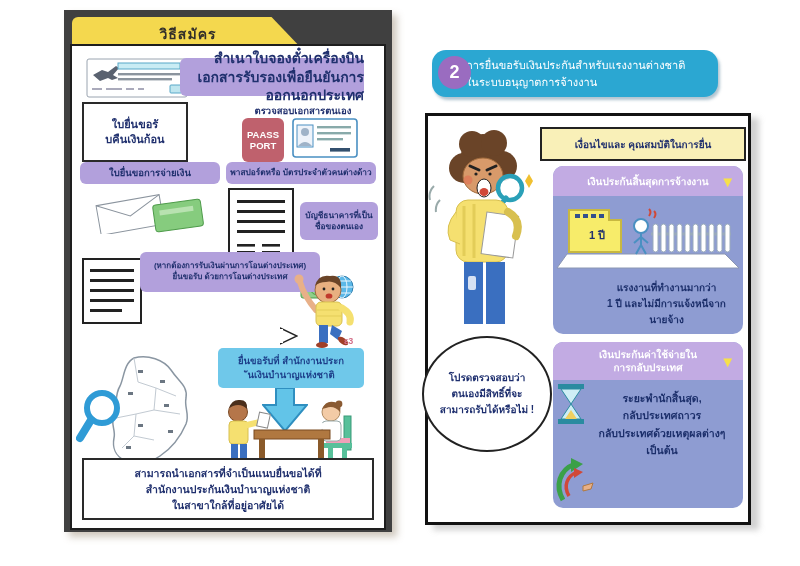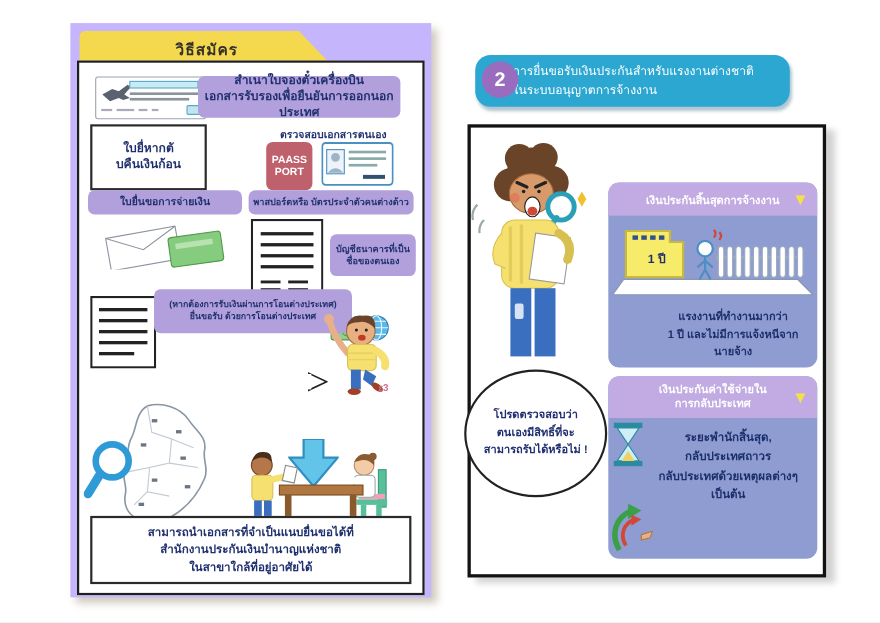--- a/index.html
+++ b/index.html
@@ -3,35 +3,35 @@
 <meta charset="utf-8">
 <style>
   html,body{margin:0;padding:0;background:#e9e9e9;}
   #canvas{position:relative;width:800px;height:566px;background:#ffffff;overflow:hidden;
           font-family:"Liberation Sans","DejaVu Sans",sans-serif;}
   .pre{white-space:pre-line;}
   .abs{position:absolute;}
   .flexc{display:flex;align-items:center;justify-content:center;text-align:center;}
 
   
-  #left-page{left:64px;top:21px;width:328px;height:522px;background:#c4b5fd;
+  #left-page{left:64px;top:10px;width:328px;height:522px;background:#404040;
              box-shadow:5px 5px 7px rgba(150,135,110,.45);}
   #left-tab{left:8px;top:7px;width:232px;height:34px;background:#f4d84e;
             clip-path:polygon(0 0,86% 0,100% 100%,0 100%);
             border-radius:6px 2px 0 0;}
   #left-tab span{font-size:14px;font-weight:bold;color:#33302a;letter-spacing:1px;}
   #left-panel{left:6px;top:34px;width:312px;height:482px;background:#fff;border:2px solid #1e1e1e;}
 
   .plabel{background:#b2a0dc;border-radius:6px;color:#20306e;font-weight:bold;
           display:flex;align-items:center;justify-content:center;text-align:center;line-height:1.35;}
   .whitebox{background:#fff;border:2px solid #2a2a2a;color:#20306e;font-weight:bold;
             display:flex;align-items:center;justify-content:center;text-align:center;}
 
   #refund-box{left:10px;top:56px;width:102px;height:56px;font-size:11px;line-height:1.4;}
-  #flight-label{left:108px;top:12px;width:184px;height:38px;font-size:11px;}
+  #flight-label{left:108px;top:12px;width:184px;height:38px;font-size:14px;text-align:right;}
   #selfcheck-label{left:158px;top:57px;width:146px;font-size:9.5px;font-weight:bold;color:#20306e;text-align:center;}
   #passport-badge{left:170px;top:72px;width:42px;height:44px;background:#bf616d;border-radius:6px;
                   color:#fff;font-weight:bold;font-size:9.5px;line-height:1.2;}
   #payment-label{left:8px;top:116px;width:140px;height:22px;font-size:9.5px;}
   #passid-label{left:154px;top:116px;width:150px;height:22px;font-size:8.3px;}
   #stamp-label{left:8px;top:182px;width:140px;height:20px;font-size:8.3px;}
   #bank-label{left:228px;top:156px;width:78px;height:38px;font-size:8.3px;}
   #overseas-label{left:68px;top:206px;width:180px;height:40px;font-size:8px;}
   #speech-rect{left:24px;top:258px;width:186px;height:58px;font-size:11.5px;color:#2b2b2b;line-height:1.5;}
   #speech-tail{left:208px;top:280px;}
@@ -86,21 +86,21 @@
         <rect x="6" y="30" width="10" height="2" fill="#aab"></rect>
           <rect x="20" y="30" width="16" height="2" fill="#aab"></rect>
         <rect x="40" y="30" width="8" height="2" fill="#aab"></rect>
           <rect x="52" y="30" width="6" height="2" fill="#aab"></rect>
         <rect x="84" y="27" width="12" height="8" rx="1" fill="#bfe6ef" stroke="#59a8c8"></rect>
       </svg>
 
       <div id="flight-label" class="abs plabel pre">สำเนาใบจองตั๋วเครื่องบิน
 เอกสารรับรองเพื่อยืนยันการออกนอกประเทศ</div>
 
-      <div id="refund-box" class="abs whitebox pre">ใบยื่หากตั
+      <div id="refund-box" class="abs whitebox pre">ใบยื่นขอรั
 บคืนเงินก้อน</div>
 
       <div id="selfcheck-label" class="abs">ตรวจสอบเอกสารตนเอง</div>
 
       <div id="passport-badge" class="abs flexc pre">PAASS
 PORT</div>
 
       <svg class="abs" style="left:220px;top:72px" width="66" height="40" viewBox="0 0 66 40">
         <rect x="1" y="1" width="64" height="38" rx="3" fill="#fff" stroke="#4a90c2" stroke-width="1.6"></rect>
         <rect x="5" y="7" width="16" height="22" fill="#eef3fa" stroke="#4a90c2"></rect>
@@ -180,20 +180,22 @@
         <ellipse cx="36" cy="77" rx="6" ry="3" fill="#a04028"></ellipse>
         <ellipse cx="57" cy="73" rx="6" ry="3" fill="#a04028" transform="rotate(35 57 73)"></ellipse>
       </svg>
       <span id="boy-mark" class="abs">ε3</span>
 
       <svg id="speech-tail" class="abs" width="18" height="20" viewBox="0 0 18 20">
         <polygon points="0,2 17,10 0,18" fill="#fff" stroke="#222" stroke-width="1.5"></polygon>
         <rect x="0" y="3" width="3" height="14" fill="#fff"></rect>
       </svg>
 
+      <div id="apply-box" class="abs flexc pre">ยื่นขอรับที่ สำนักงานประก
+ันเงินบำนาญแห่งชาติ</div>
       <svg class="abs" style="left:190px;top:342px" width="46" height="44" viewBox="0 0 46 44">
         <polygon points="14,0 32,0 32,17 45,17 23,43 1,17 14,17" fill="#62c4e8" stroke="#2f8fc0" stroke-width="2"></polygon>
       </svg>
 
       <svg class="abs" style="left:4px;top:306px" width="140" height="128" viewBox="0 0 140 128">
         <path d="M58 6 C72 2 88 8 95 18 C103 30 112 34 110 46 C108 56 114 62 110 72
                  C104 86 96 96 84 104 C72 112 58 114 48 108 C40 104 36 96 38 86
                  C40 78 34 72 38 62 C42 52 38 44 44 34 C48 26 48 11 58 6 Z" fill="#fff" stroke="#8a96a2" stroke-width="1.5"></path>
         <path d="M58 6 L62 30 L80 36 L78 58 L60 62 L58 84 L78 88" fill="none" stroke="#c2cad2"></path>
         <path d="M80 36 L100 44 M60 62 L40 66 M78 58 L104 62 M58 84 L46 96" fill="none" stroke="#c2cad2"></path>
@@ -243,20 +245,21 @@
   </div>
 
   <div id="rp-header" class="abs flexc">
     <div class="title pre">การยื่นขอรับเงินประกันสำหรับแรงงานต่างชาติ
 ในระบบอนุญาตการจ้างงาน</div>
   </div>
   <div id="step-circle" class="abs flexc">2</div>
 
   <div id="rp-panel" class="abs">
 
+    <div id="cond-box" class="abs flexc">เงื่อนไขและ คุณสมบัติในการยื่น</div>
 
     <svg class="abs" style="left:0px;top:10px" width="120" height="225" viewBox="0 0 120 225">
       <path d="M6 60 q-6 6 -4 14 M12 74 q-5 5 -4 12" stroke="#9aa" stroke-width="2" fill="none"></path>
       <g fill="#6a4428">
         <circle cx="55" cy="30" r="22"></circle>
           <circle cx="36" cy="42" r="15"></circle>
           <circle cx="74" cy="40" r="15"></circle>
         <circle cx="44" cy="18" r="13"></circle>
           <circle cx="66" cy="17" r="13"></circle>
       </g>

